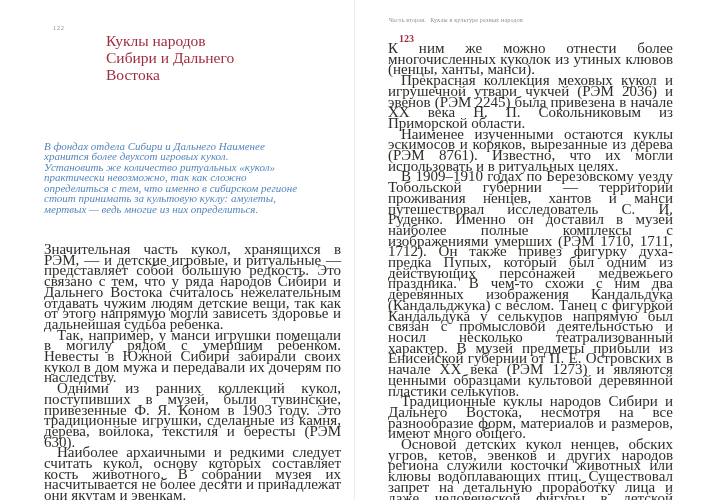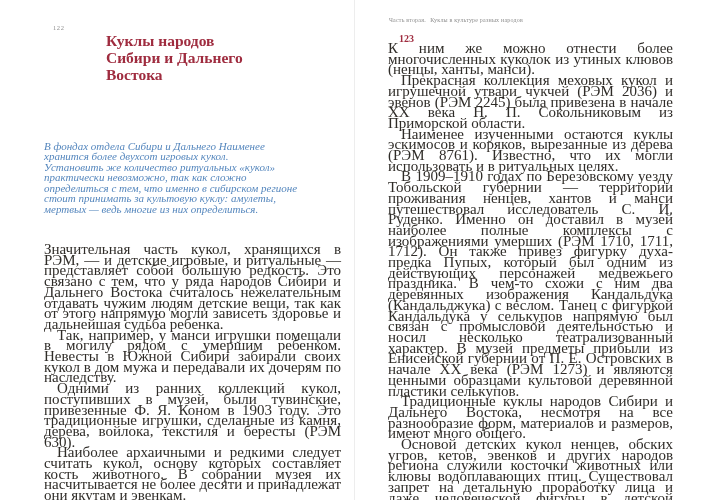--- a/index.html
+++ b/index.html
@@ -28,21 +28,21 @@
     letter-spacing: 0.6px;
     color: #8f8f8f;
   }
   .chapter-title {
     position: absolute;
     left: 106px;
     top: 33px;
     margin: 0;
     font-size: 15.5px;
     line-height: 16.8px;
-    font-weight: bold;
+    font-weight: normal;
     color: #9f2c3f;
   }
   .chapter-title span { display: block; }
   .lead {
     position: absolute;
     left: 44px;
     top: 141px;
     font-style: italic;
     font-size: 11px;
     line-height: 10.45px;

